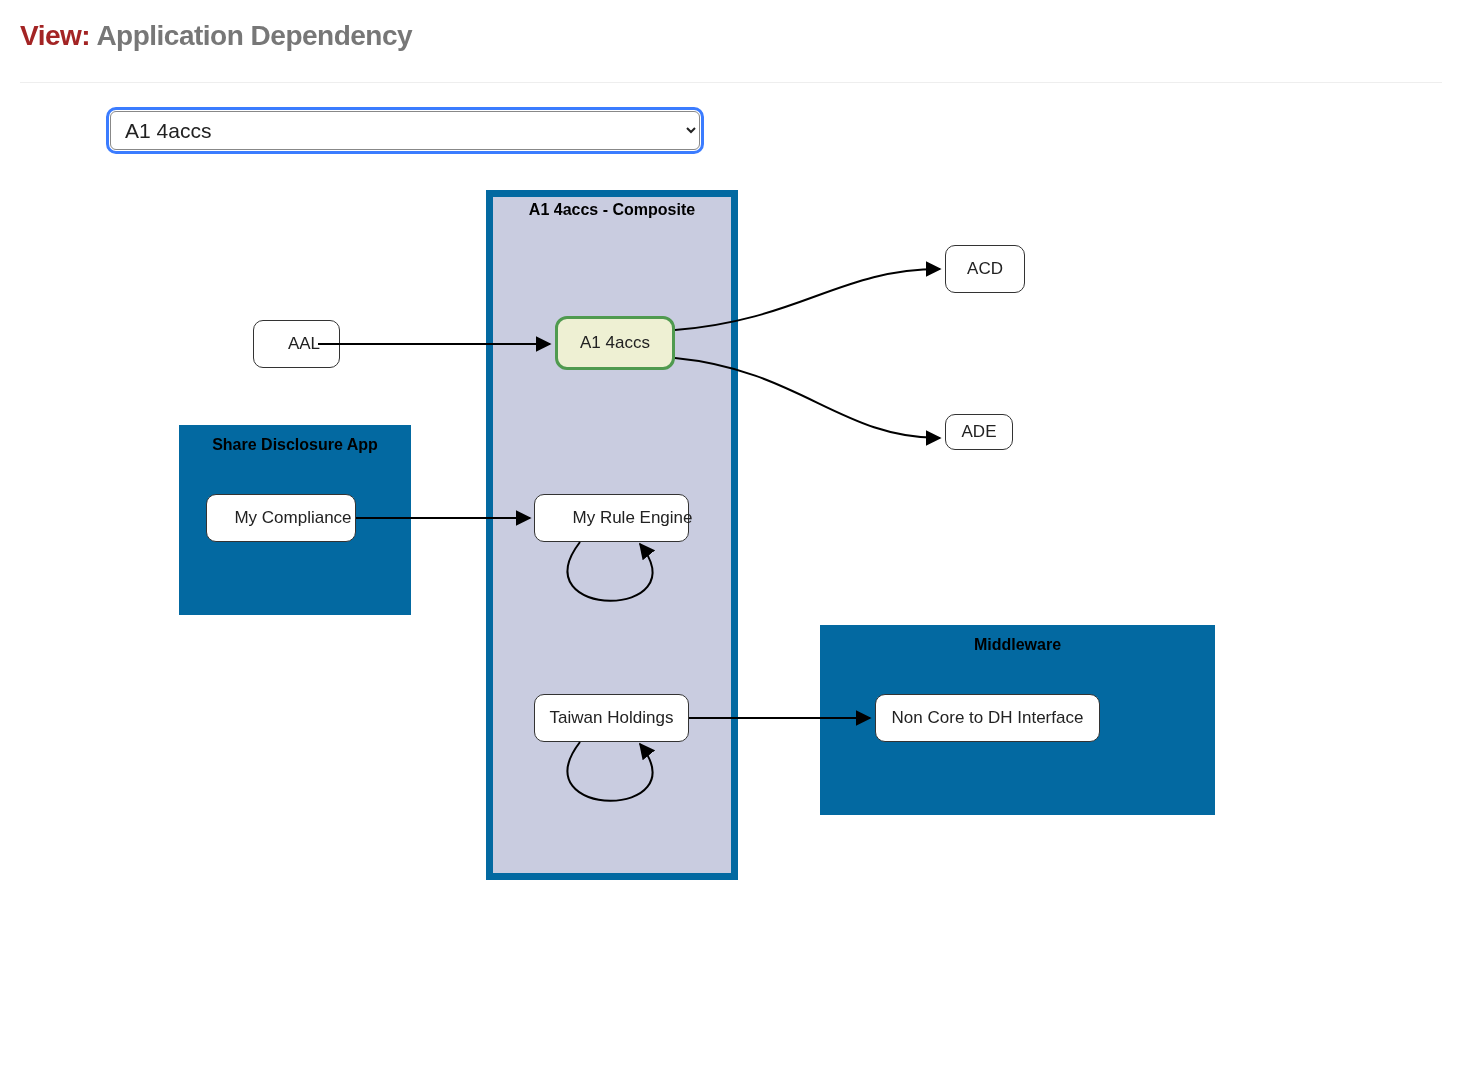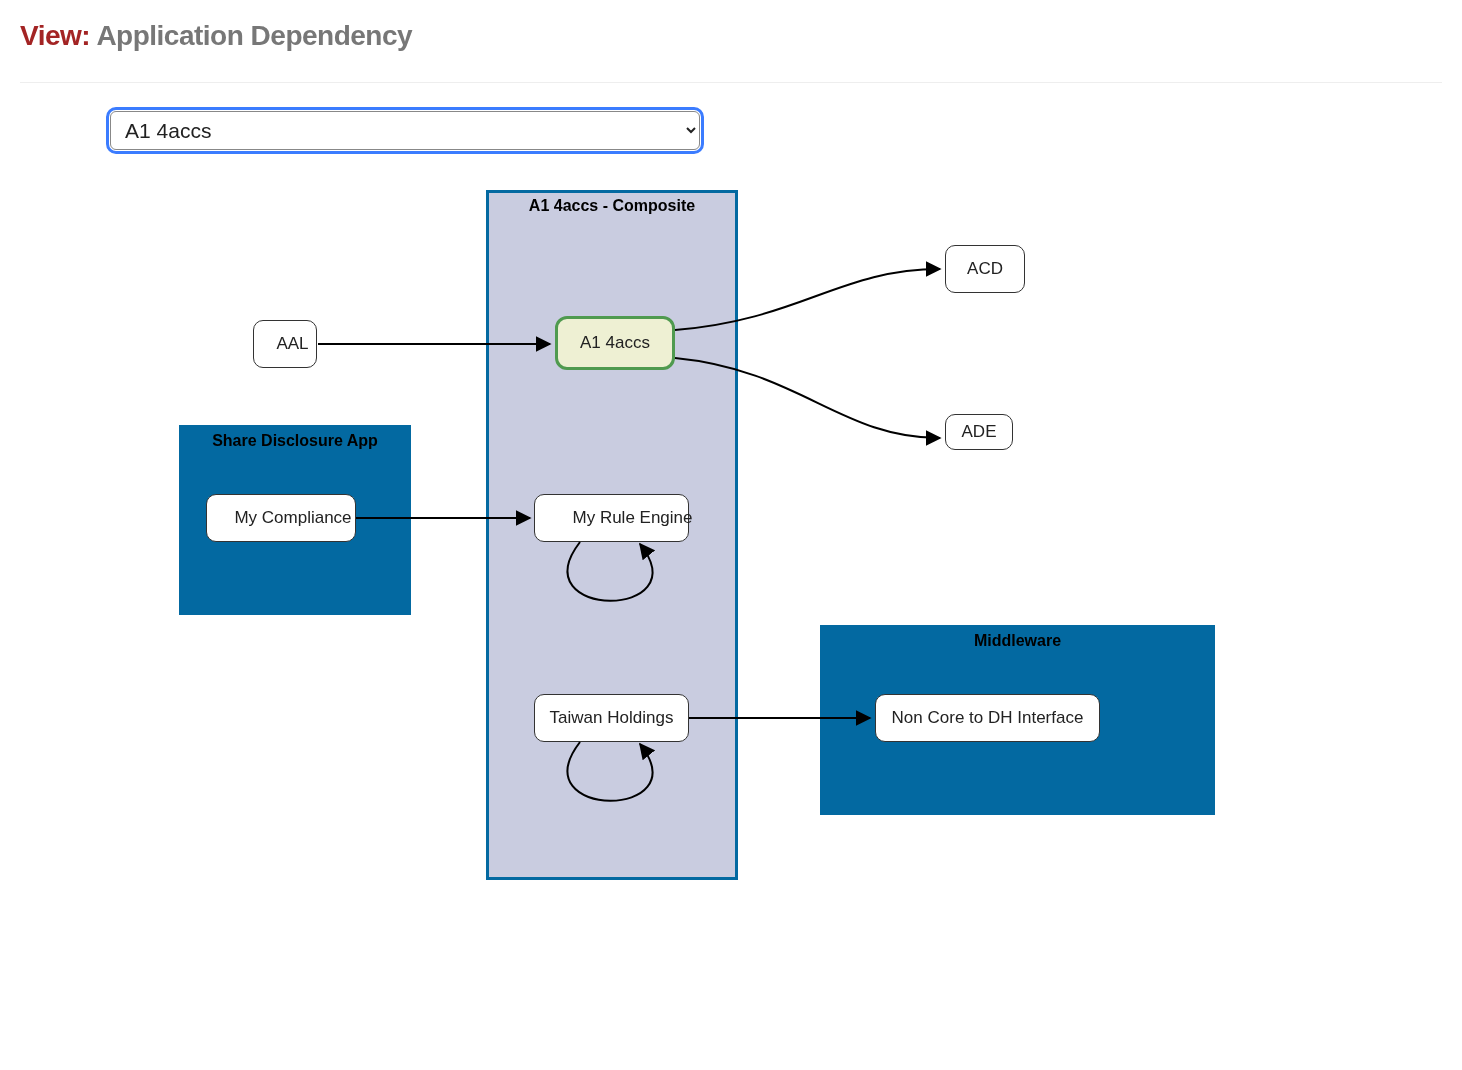--- a/index.html
+++ b/index.html
@@ -39,21 +39,21 @@
     color: #222;
   }
   .canvas {
     position: relative;
     width: 1300px;
     height: 760px;
     margin-left: 0;
   }
   .group {
     position: absolute;
-    border: 3px solid #0369a1;
+    border: 7px solid #0369a1;
   }
   .group-teal { background: #0369a1; }
   .group-lilac { background: #c9cce0; }
   .group-title {
     position: absolute;
     top: 4px;
     left: 0; right: 0;
     text-align: center;
     font-weight: 700;
     font-size: 16px;
@@ -105,21 +105,21 @@
   </div>
 
   <div class="group group-teal" style="left:159px; top:255px; width:232px; height:190px;">
     <div class="group-title">Share Disclosure App</div>
   </div>
 
   <div class="group group-teal" style="left:800px; top:455px; width:395px; height:190px;">
     <div class="group-title">Middleware</div>
   </div>
 
-  <div class="node" style="left:233px; top:150px; width:64px; height:48px;padding-left:15px;">
+  <div class="node" style="left:233px; top:150px; width:87px; height:48px;padding-left:15px;">
     <span>AAL</span>
   </div>
 
   <div class="node node-focus" style="left:535px; top:146px; width:120px; height:54px;">
     <span>A1 4accs</span>
   </div>
 
   <div class="node" style="left:925px; top:75px; width:80px; height:48px;">
     <span>ACD</span>
   </div>

